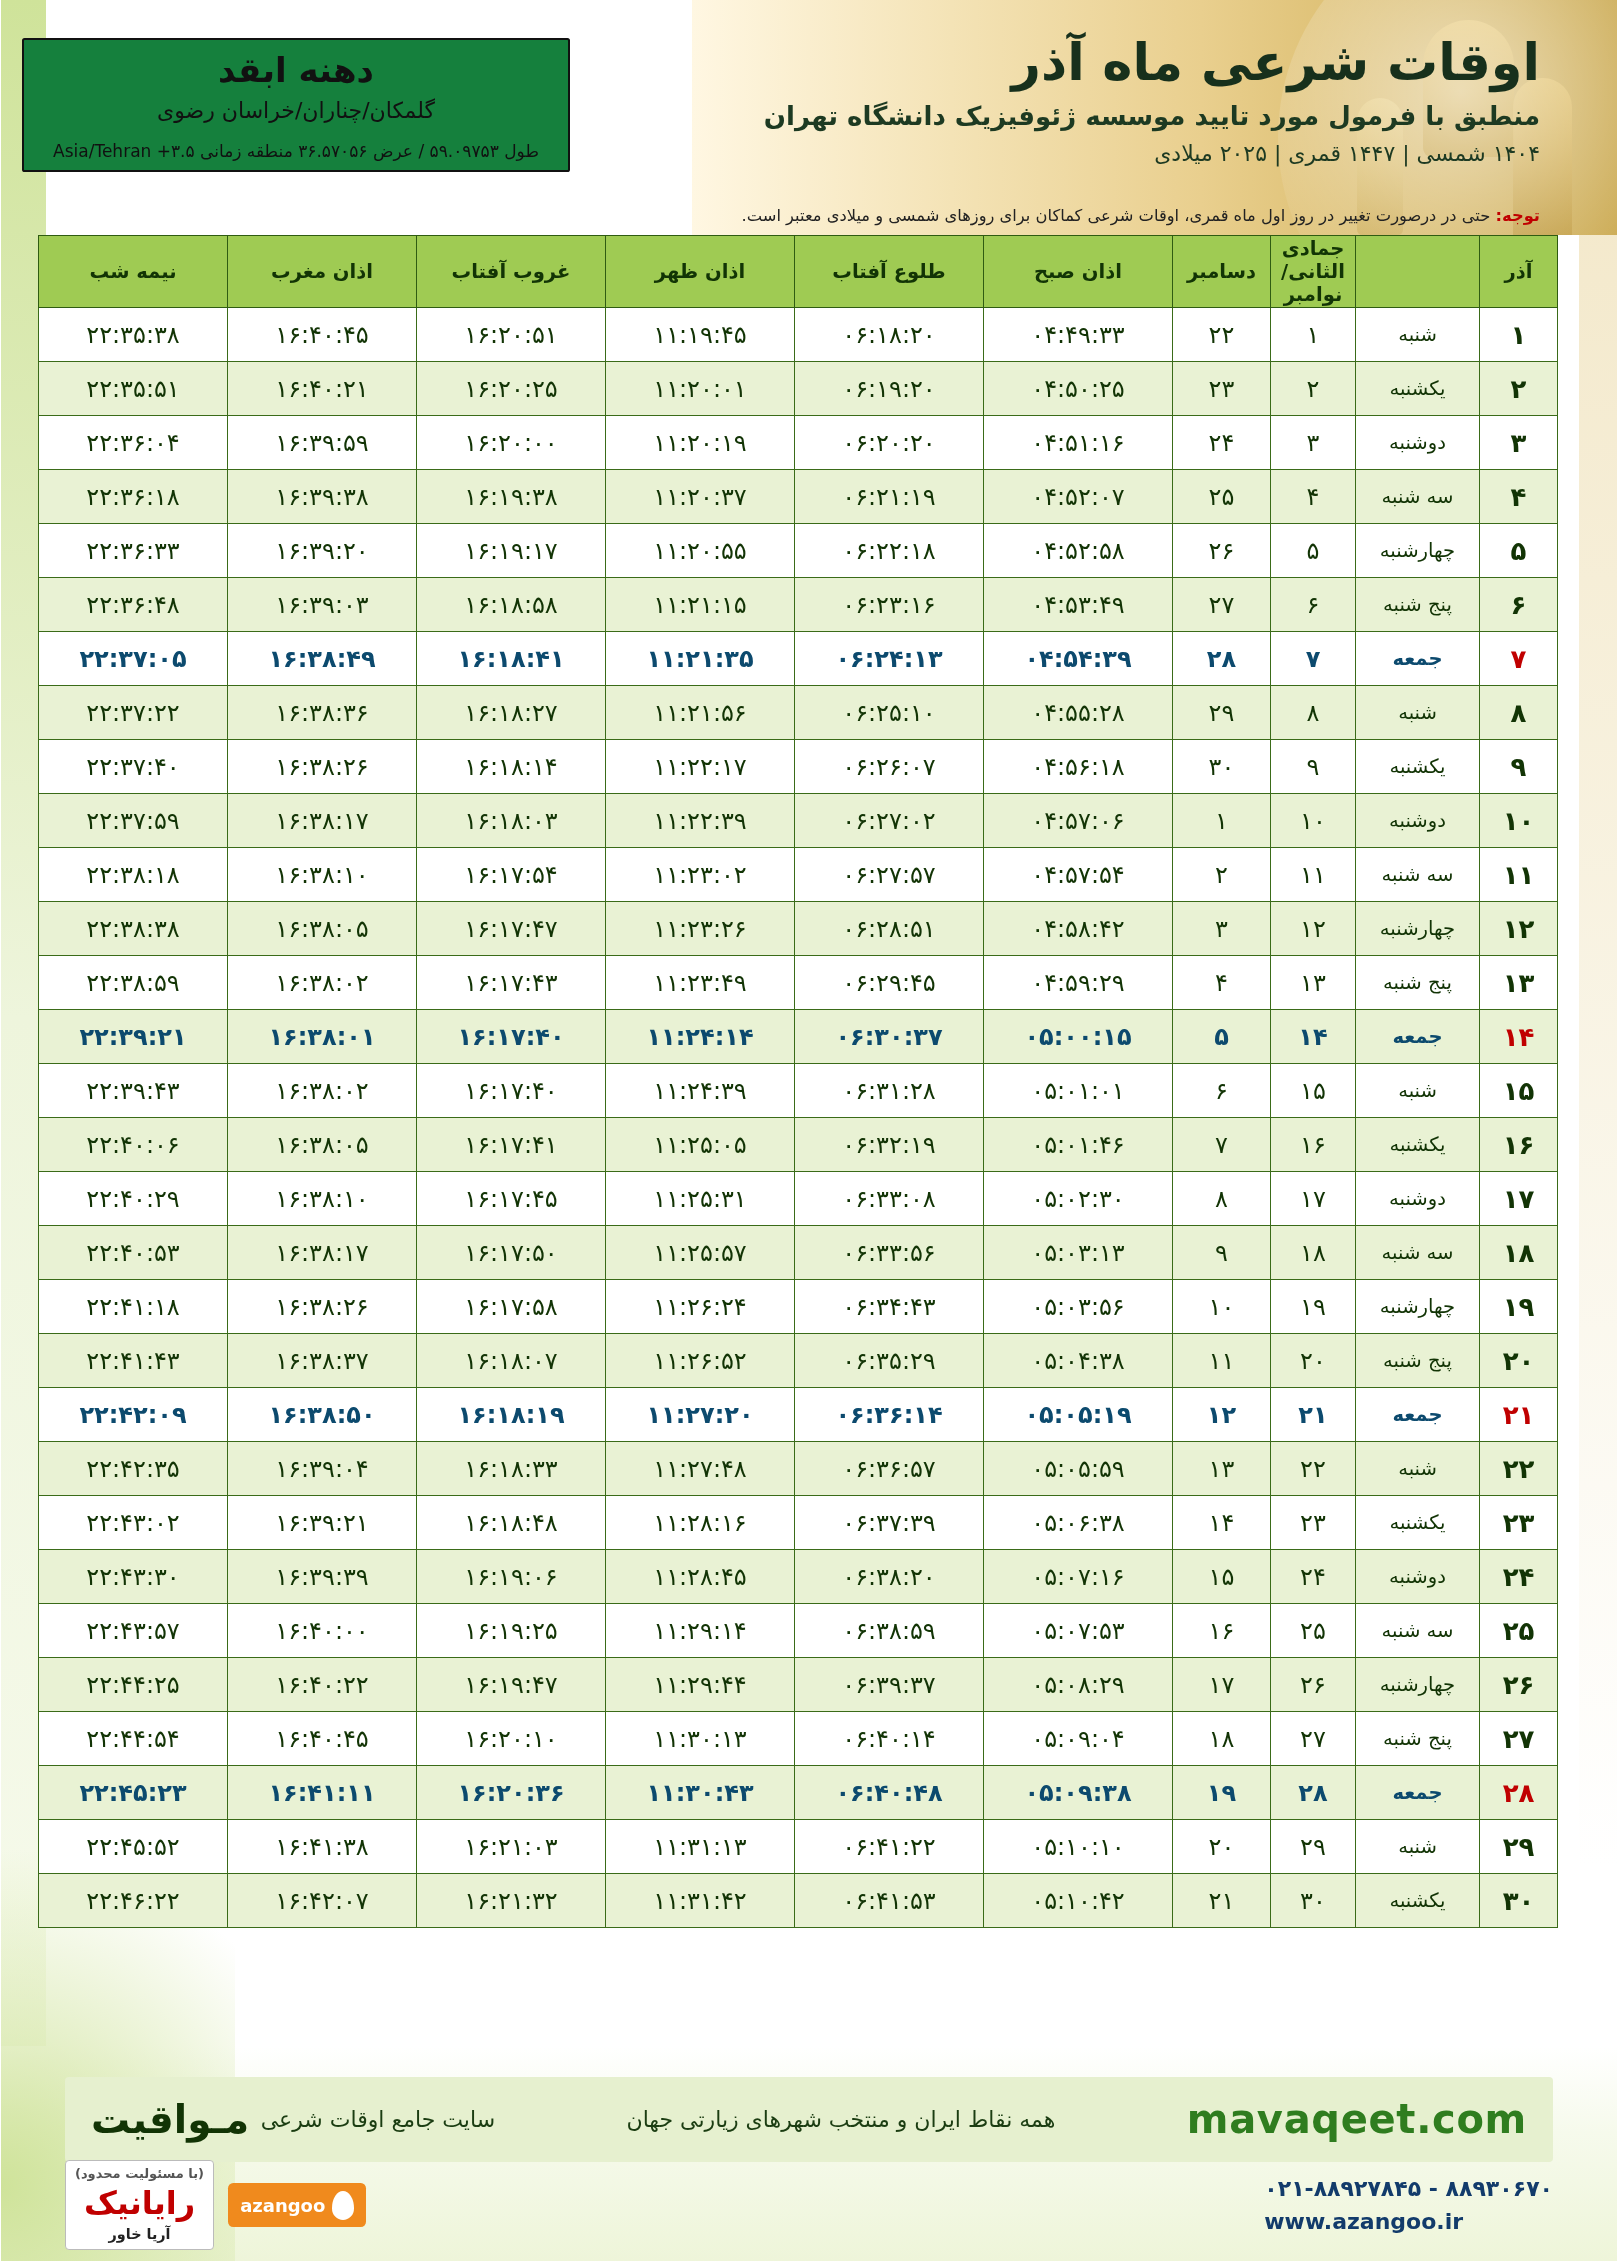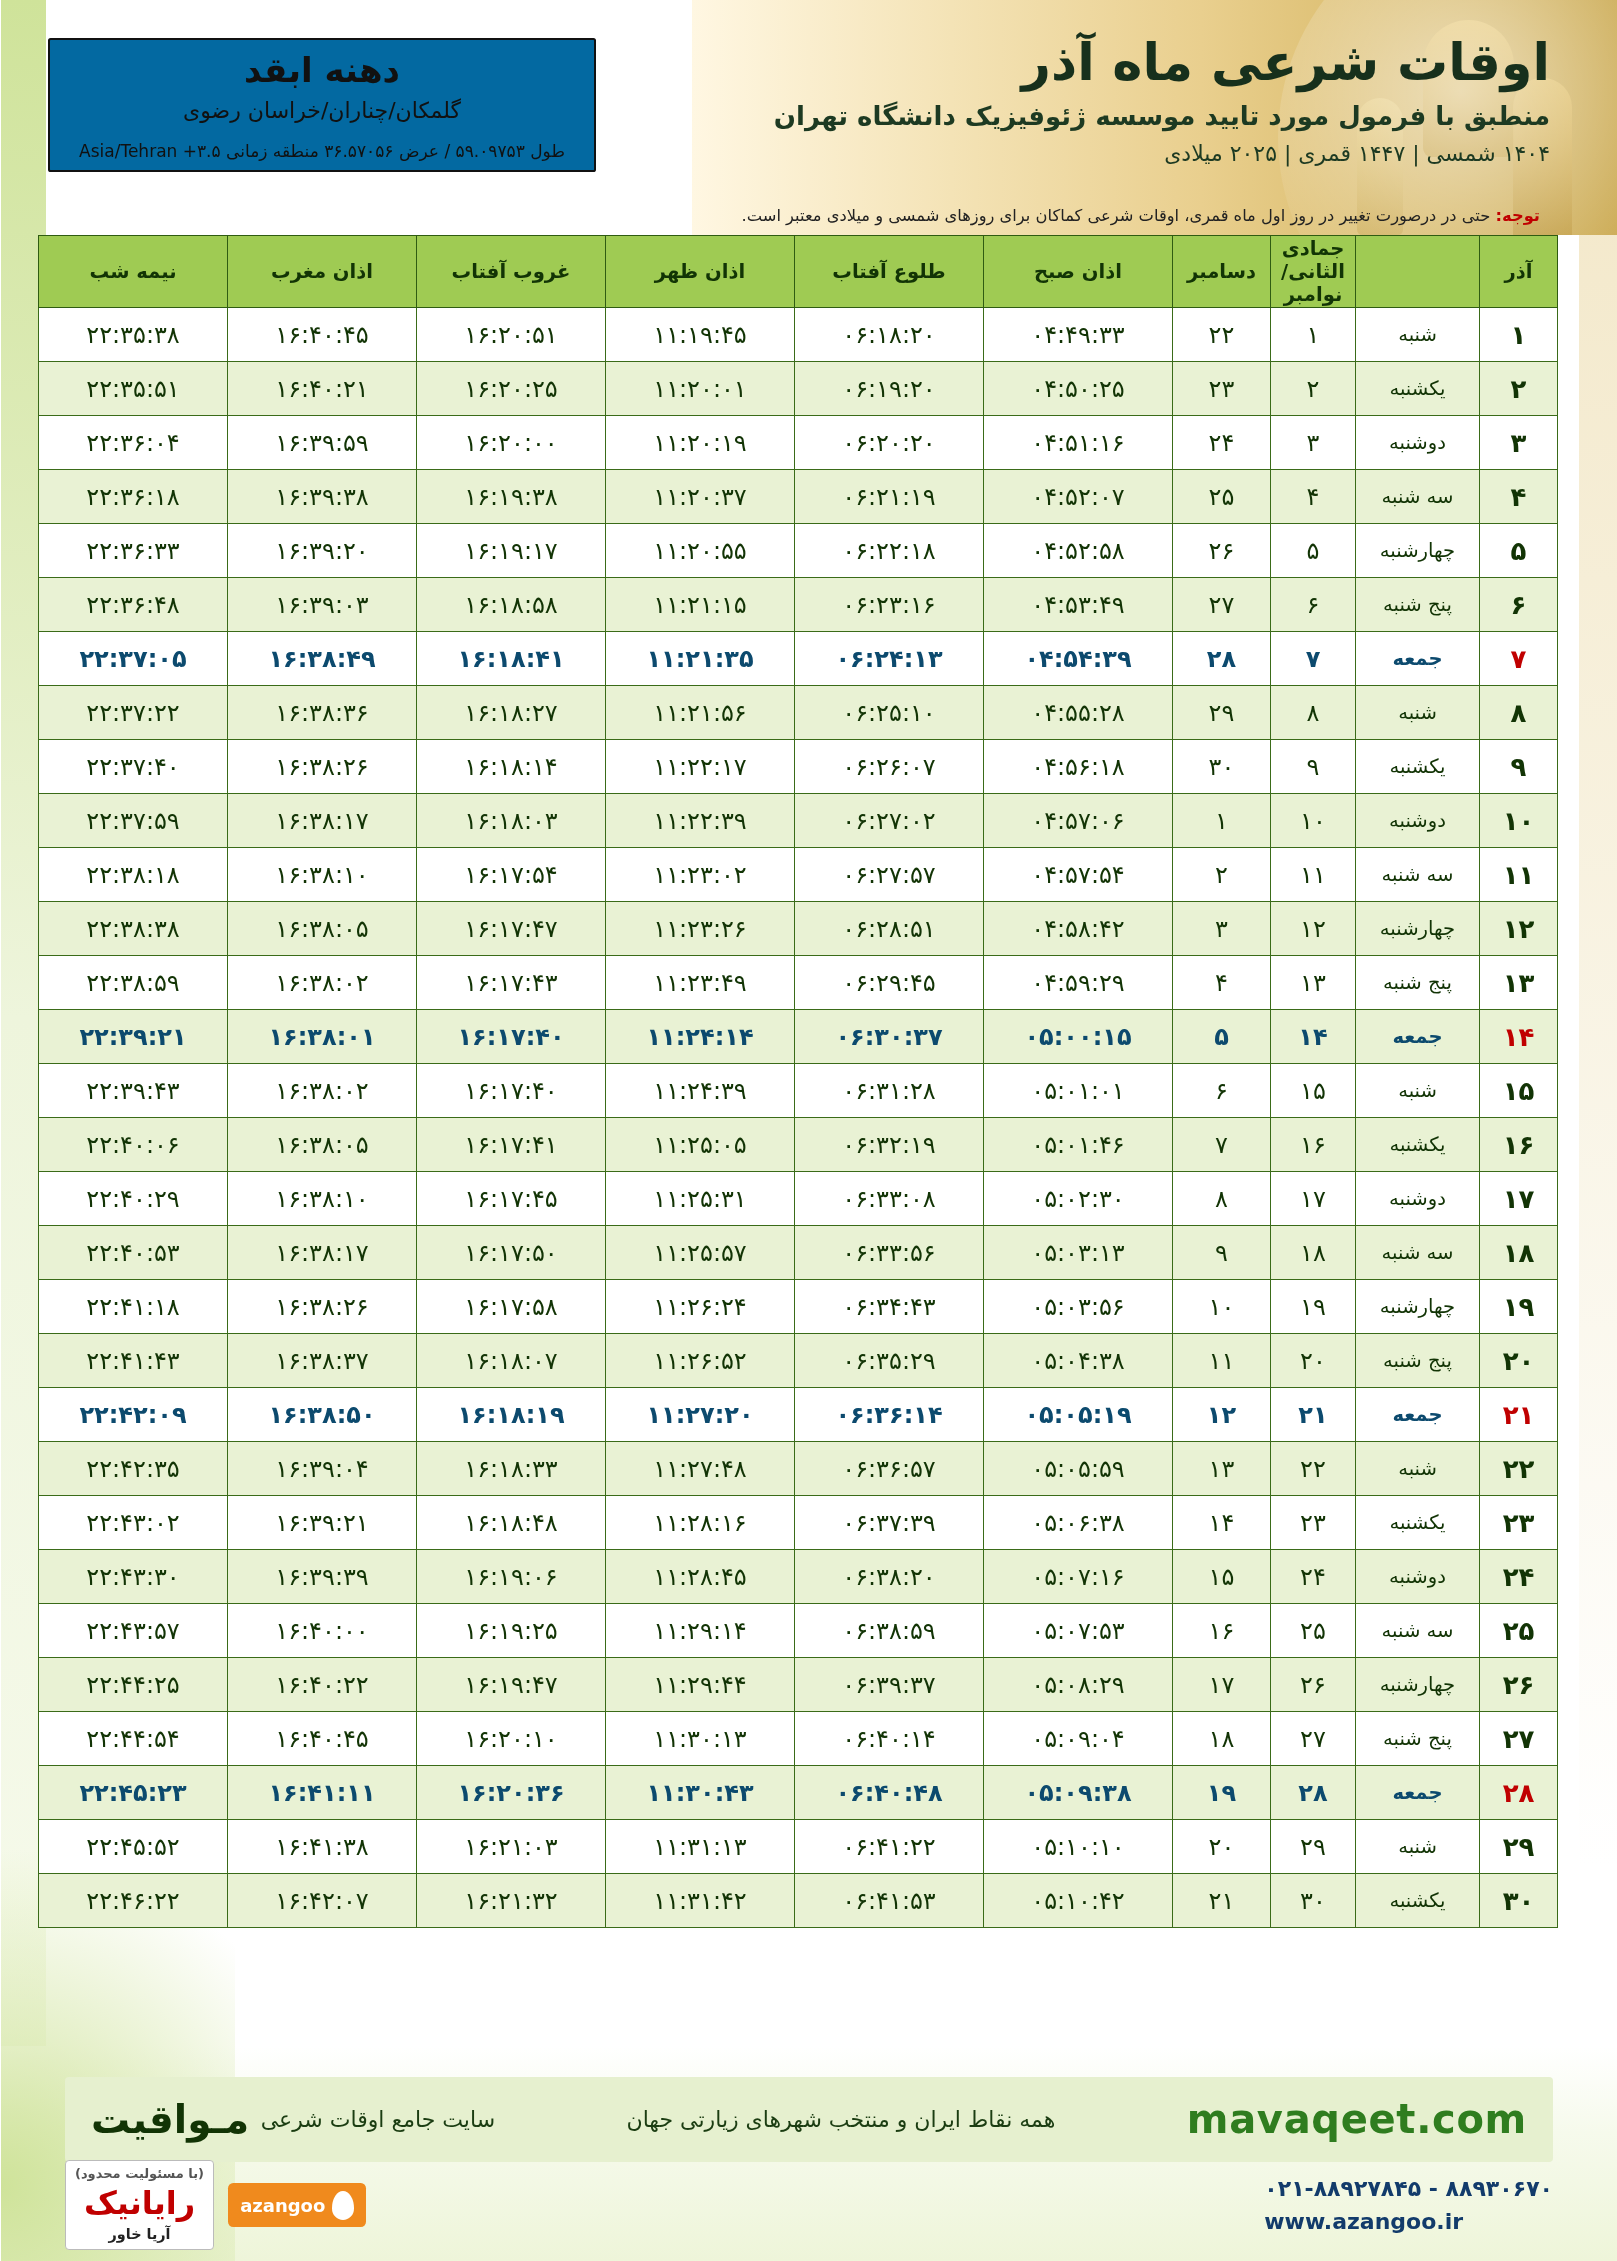--- a/index.html
+++ b/index.html
@@ -47,28 +47,28 @@
   }
   .bg-right-strip{
     position:absolute;right:0;top:235px;width:39px;height:1631px;
     background:linear-gradient(180deg,#f1e4c0,#f8f3e2 55%,#ffffff);
     opacity:.8;
   }
 
   
   .header{position:absolute;top:0;left:0;width:1618px;height:215px;}
   .loc-box{
-    position:absolute;right:1022px;top:38px;width:548px;min-height:124px;
-    background:#0369a1;border:2px solid #111;border-radius:2.6px;
+    position:absolute;right:1048px;top:38px;width:548px;min-height:124px;
+    background:#15803d;border:2px solid #111;border-radius:2.6px;
     text-align:center;padding:6.5px 9px 9px;box-sizing:border-box;
   }
   .loc-title{font-size:34px;font-weight:bold;line-height:1.25;margin-top:2.6px;}
   .loc-sub{font-size:22px;margin-top:6.5px;}
   .loc-coord{font-size:17px;margin-top:18px;direction:rtl;}
-  .title-wrap{position:absolute;right:68px;top:33px;width:913px;text-align:right;}
+  .title-wrap{position:absolute;right:78px;top:33px;width:913px;text-align:right;}
   .main-title{font-size:51px;font-weight:bold;color:#17301c;letter-spacing:-0.7px;}
   .sub-title{font-size:26px;font-weight:bold;color:#1d3a22;margin-top:9px;}
   .date-line{font-size:22px;color:#1d3a22;margin-top:10.4px;}
 
   .note{
     position:absolute;right:78px;top:206px;width:1455px;text-align:right;
     font-size:16.3px;color:#222;
   }
   .note b{color:#c00000;}
 

